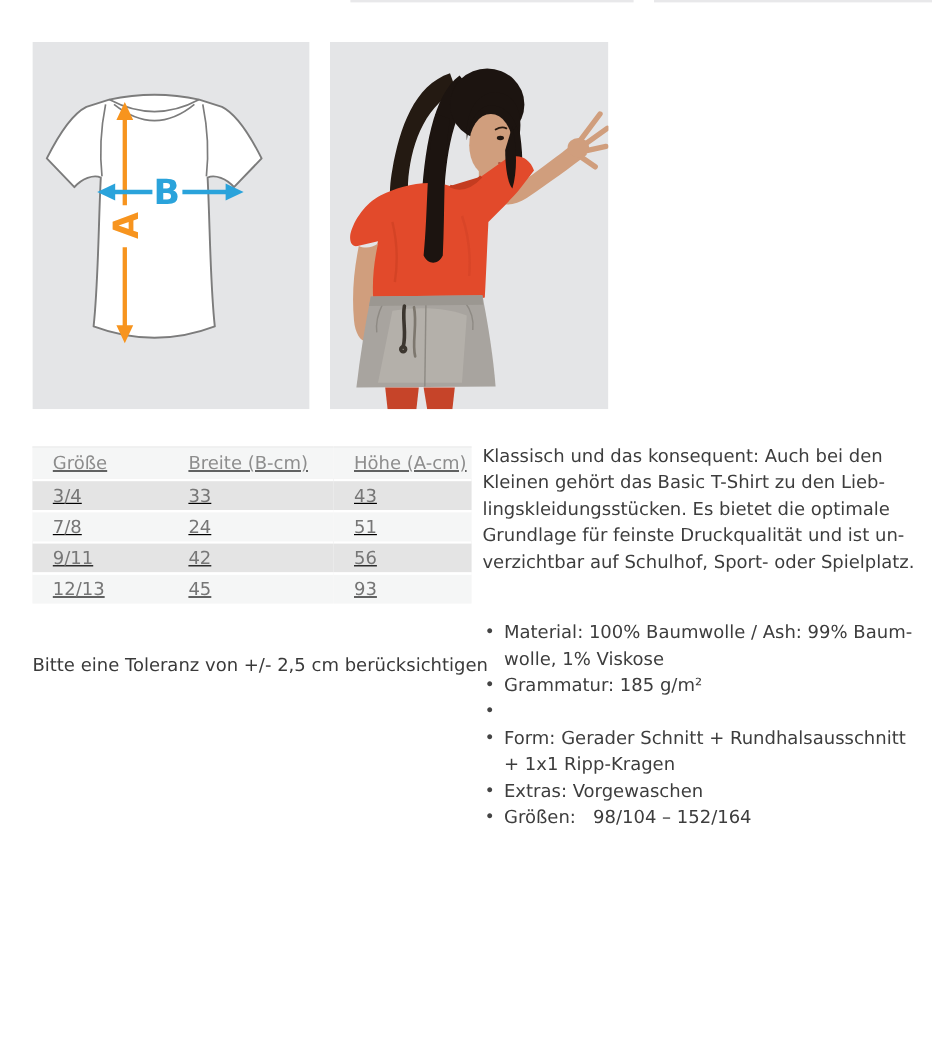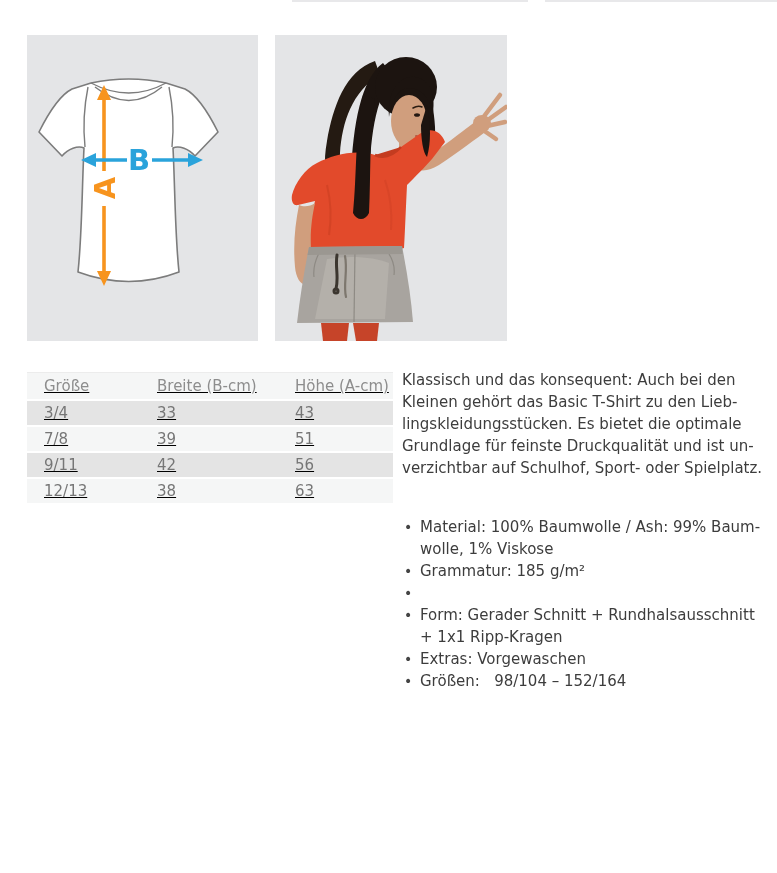--- a/index.html
+++ b/index.html
@@ -201,36 +201,37 @@
       </tr>
     </thead>
     <tbody>
       <tr>
         <td>3/4</td>
         <td>33</td>
         <td>43</td>
       </tr>
       <tr>
         <td>7/8</td>
-        <td>39</td>
+        <td>24</td>
         <td>51</td>
       </tr>
       <tr>
         <td>9/11</td>
         <td>42</td>
         <td>56</td>
       </tr>
       <tr>
         <td>12/13</td>
-        <td>38</td>
-        <td>63</td>
+        <td>45</td>
+        <td>93</td>
       </tr>
     </tbody>
   </table>
 
+  <div class="tolerance-note">Bitte eine Toleranz von +/- 2,5 cm berücksichtigen</div>
 
   <div class="description">
     <p class="intro">Klassisch und das konsequent: Auch bei den
 Kleinen gehört das Basic T-Shirt zu den Lieb-
 lingskleidungsstücken. Es bietet die optimale
 Grundlage für feinste Druckqualität und ist un-
 verzichtbar auf Schulhof, Sport- oder Spielplatz.</p>
     <ul class="bullets">
       <li>
         <span class="dot">•</span>

